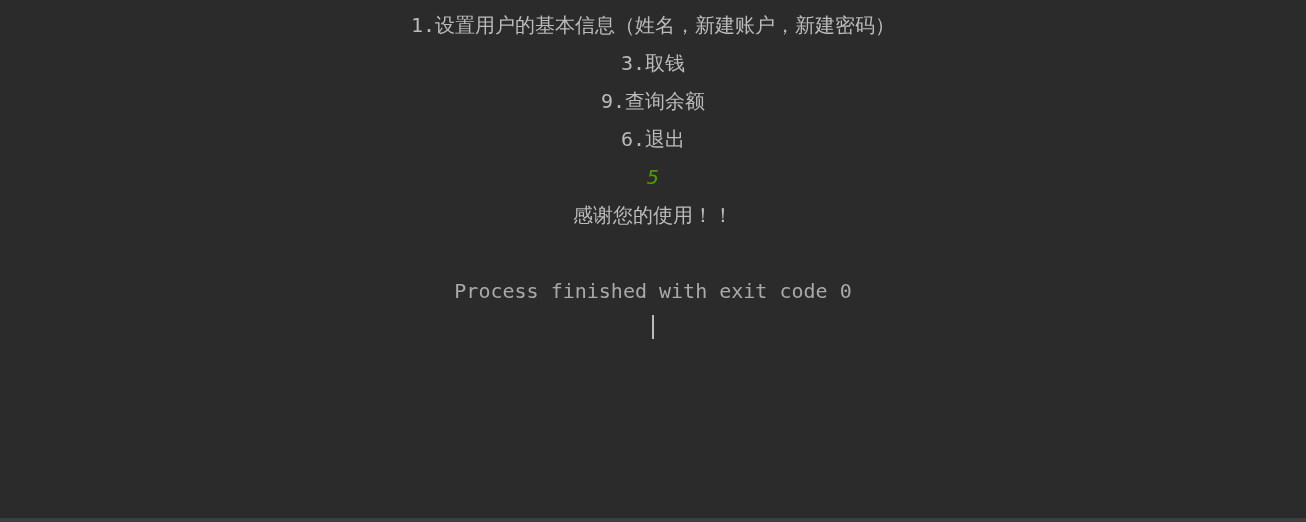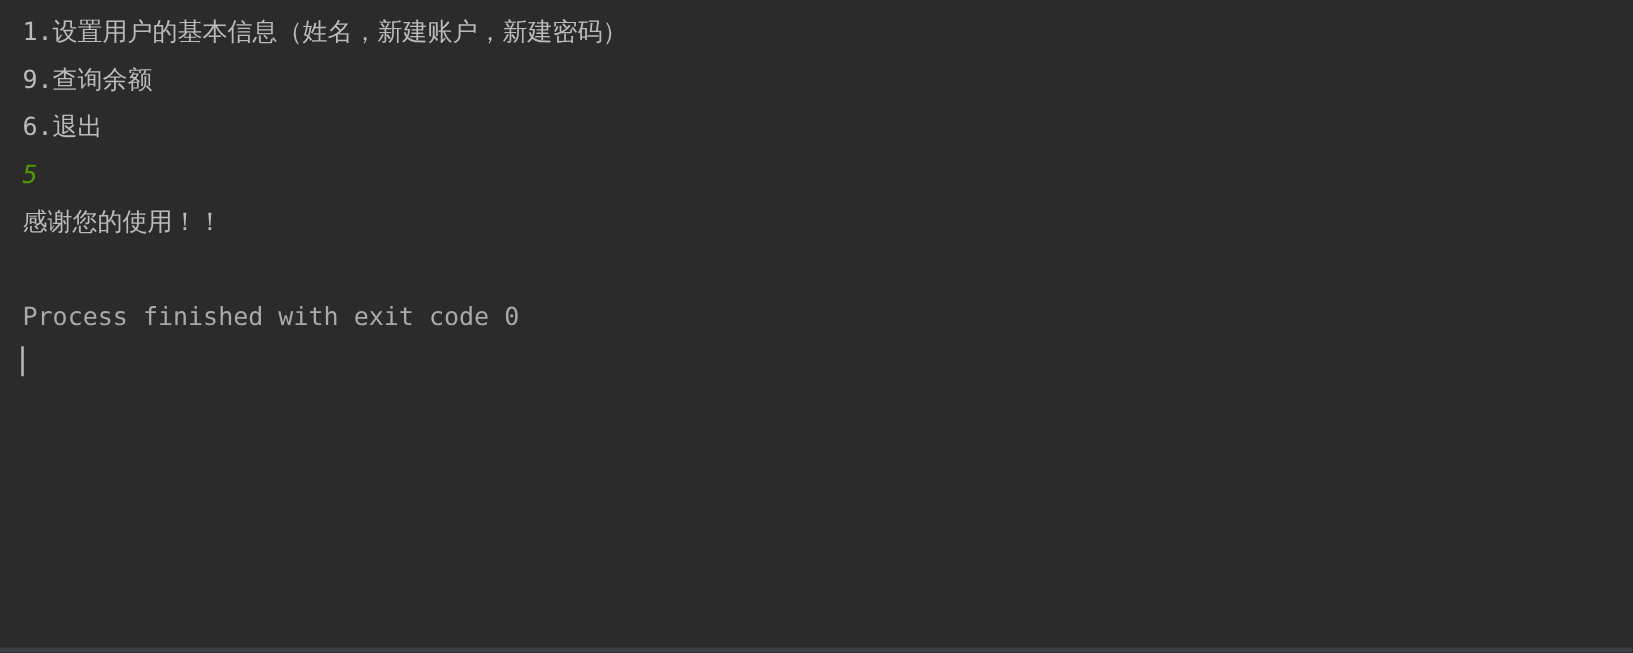--- a/index.html
+++ b/index.html
@@ -8,21 +8,21 @@
       color: #bbbbbb;
       font-family: "Menlo", "Consolas", "DejaVu Sans Mono", monospace;
       font-size: 20px;
       line-height: 1.9;
       width: 1306px;
       height: 522px;
       padding: 6px 18px 0 18px;
       overflow: hidden;
       position: relative;
     }
-    .line { white-space: pre; }
+    .line { white-space: pre; text-align: center; }
     .input-green { color: #4e9a06; font-style: italic; }
     .exit-line { color: #a9a9a9; }
     .cursor {
       display: inline-block;
       width: 2px;
       height: 24px;
       background: #bbbbbb;
       vertical-align: -3px;
       margin-left: -1px;
     }
@@ -32,20 +32,21 @@
       left: 0; right: 0; bottom: 0;
       height: 4px;
       background: #3c3f41;
     }
   </style>
 </head>
 <body>
 
 <div class="console">
   <div class="line">1.设置用户的基本信息（姓名，新建账户，新建密码）</div>
+  <div class="line">3.取钱</div>
   <div class="line">9.查询余额</div>
   <div class="line">6.退出</div>
   <div class="line input-green">5</div>
   <div class="line">感谢您的使用！！</div>
   <div class="blank"></div>
   <div class="line exit-line">Process finished with exit code 0</div>
   <div class="line"><span class="cursor"></span></div>
 </div>
 
 <div class="bottom-bar"></div>

